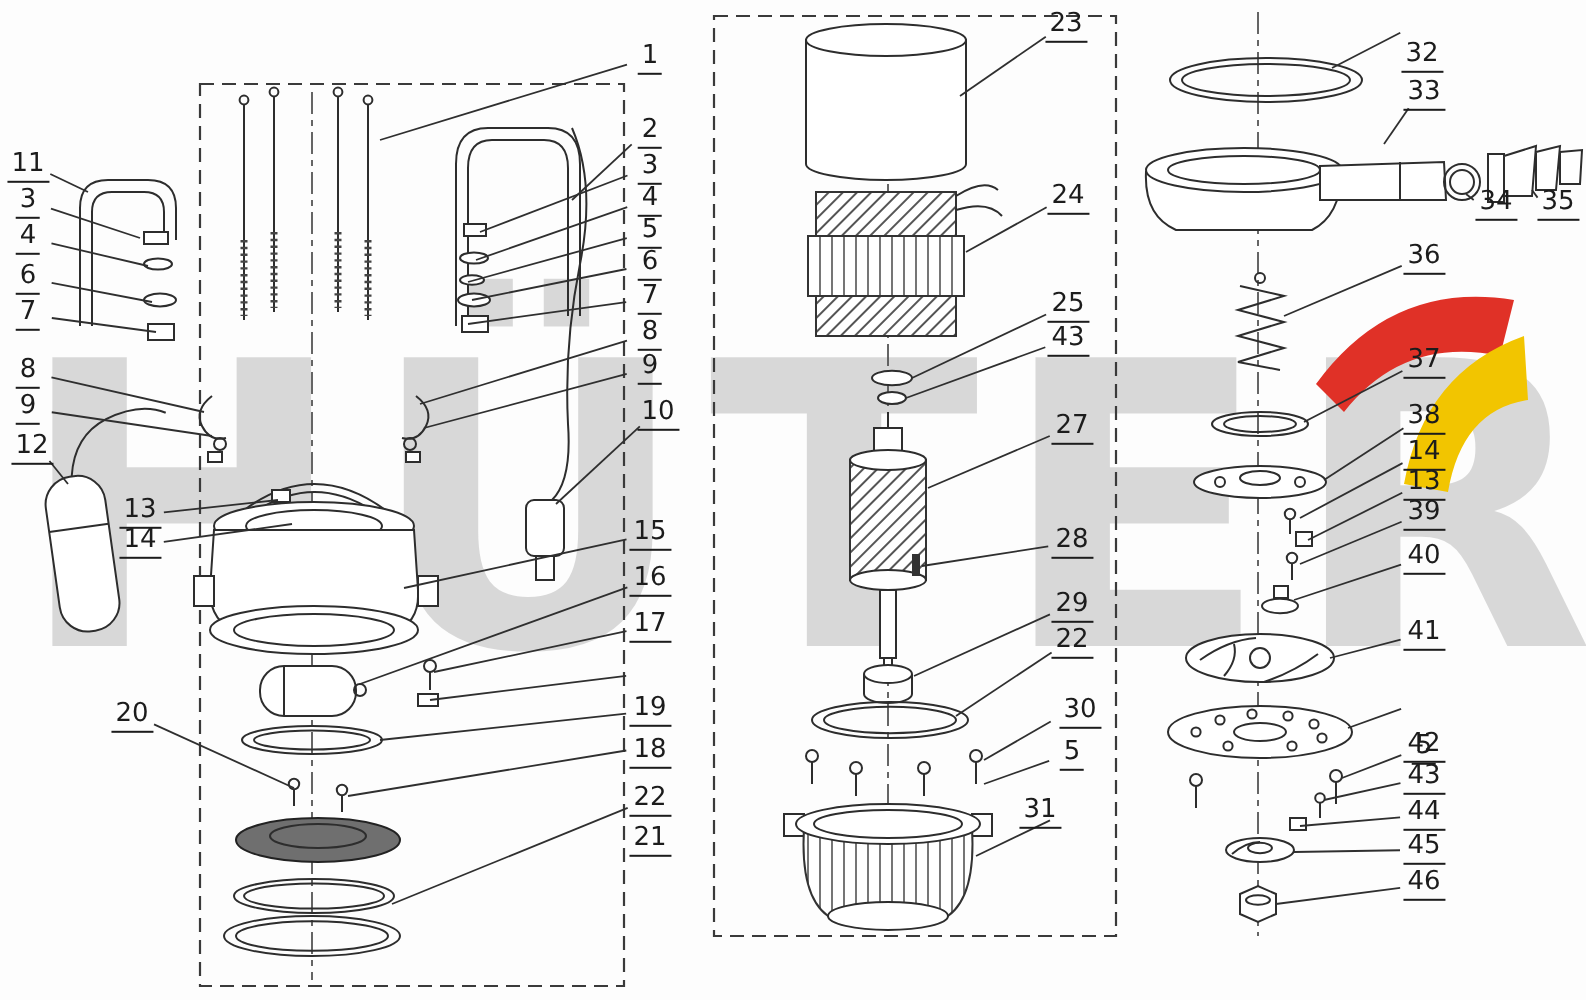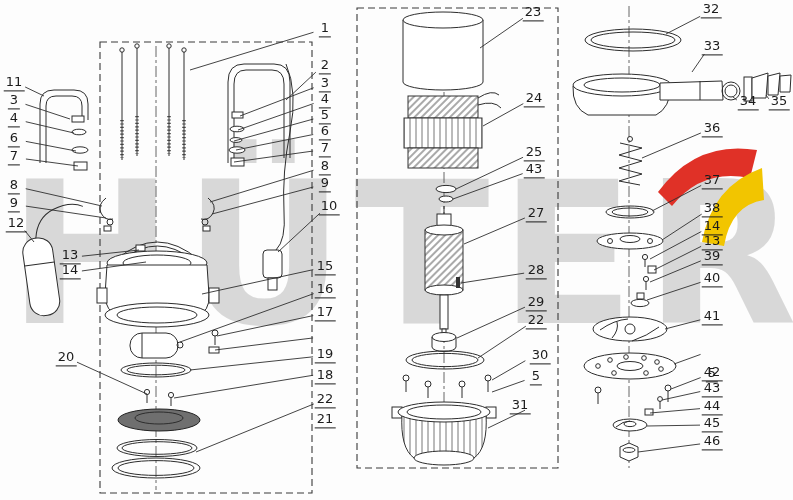--- a/index.html
+++ b/index.html
@@ -413,21 +413,21 @@
       <div class="callout" style="left: 534px; top: 100px;">24</div>
       <div class="callout" style="left: 534px; top: 154px;">25</div>
       <div class="callout" style="left: 534px; top: 171px;">43</div>
       <div class="callout" style="left: 536px; top: 215px;">27</div>
       <div class="callout" style="left: 536px; top: 272px;">28</div>
       <div class="callout" style="left: 536px; top: 304px;">29</div>
       <div class="callout" style="left: 536px; top: 322px;">22</div>
       <div class="callout" style="left: 540px; top: 357px;">30</div>
       <div class="callout" style="left: 536px; top: 378px;">5</div>
       <div class="callout" style="left: 520px; top: 407px;">31</div>
-      <div class="callout" style="left: 711px; top: 11px;">32</div>
+      <div class="callout" style="left: 711px; top: 29px;">32</div>
       <div class="callout" style="left: 712px; top: 48px;">33</div>
       <div class="callout" style="left: 748px; top: 103px;">34</div>
       <div class="callout" style="left: 779px; top: 103px;">35</div>
       <div class="callout" style="left: 712px; top: 130px;">36</div>
       <div class="callout" style="left: 712px; top: 182px;">37</div>
       <div class="callout" style="left: 712px; top: 210px;">38</div>
       <div class="callout" style="left: 712px; top: 228px;">14</div>
       <div class="callout" style="left: 712px; top: 243px;">13</div>
       <div class="callout" style="left: 712px; top: 258px;">39</div>
       <div class="callout" style="left: 712px; top: 280px;">40</div>

